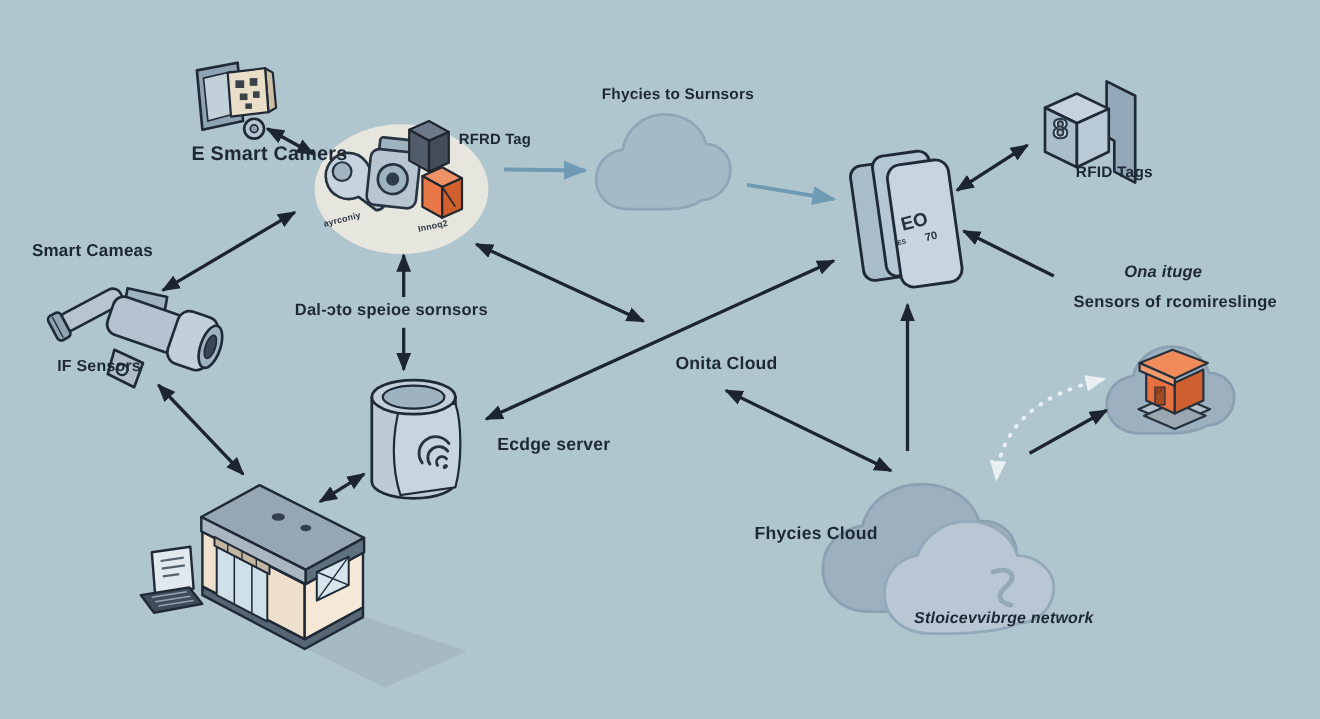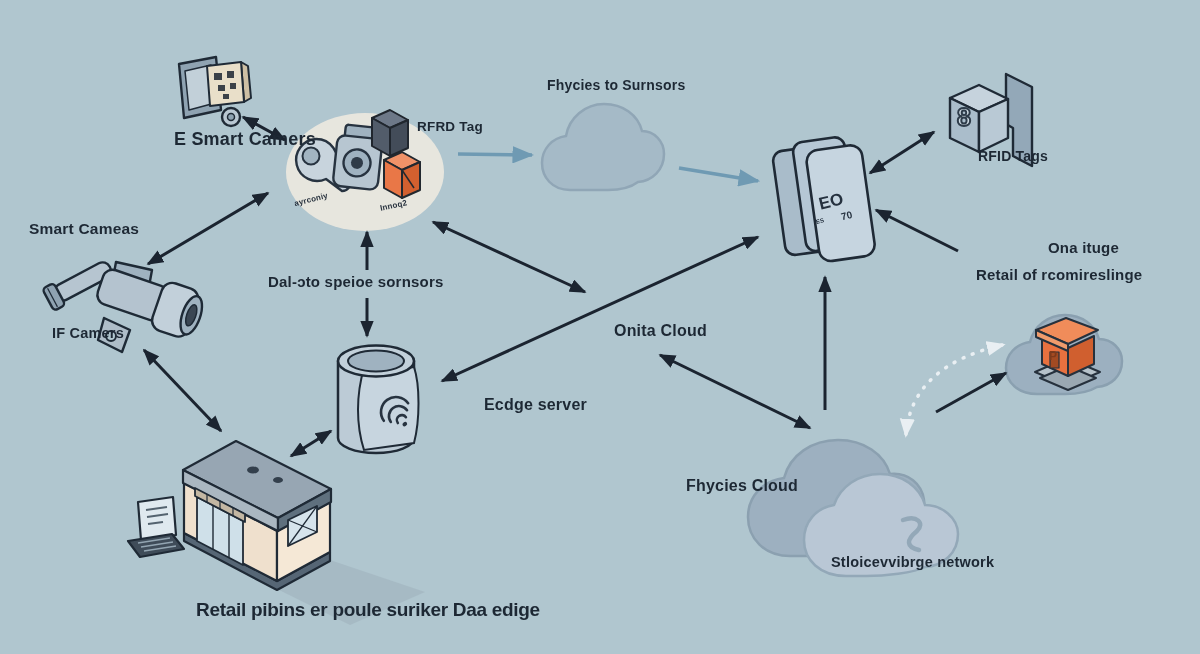--- a/index.html
+++ b/index.html
@@ -16,26 +16,26 @@
   .micro{font-size:8px;font-weight:700;color:#2a3440;}
   .glyph{position:absolute;font-weight:700;color:#25313f;white-space:nowrap;}
   .t-title   {left:302px;top:50px;font-size:19px;}
   .t-esmart  {left:155px;top:130px;font-size:18px;margin-left:19px;}
   .t-rfrdtag {left:417px;top:120px;font-size:13.5px;text-align:center;}
   .t-fhycies {left:506px;top:78px;font-size:14px;margin-left:41px;}
   .t-smartcam{left:29px;top:220px;font-size:15.5px;}
   .t-ifsens  {left:52px;top:326px;font-size:14.5px;}
   .t-daloto  {left:268px;top:274px;font-size:15px;text-align:right;}
   .t-onita   {left:578px;top:322px;font-size:16px;margin-left:36px;}
-  .t-ecdge   {left:452px;top:396px;font-size:16px;margin-left:32px;}
+  .t-ecdge   {left:452px;top:396px;font-size:16px;}
   .t-rfidtags{left:946px;top:149px;font-size:14px;margin-left:32px;}
-  .t-onaituge{left:1048px;top:240px;font-size:15px;}
+  .t-onaituge{left:1022px;top:240px;font-size:15px;font-style:italic;}
   .t-ondinge {left:976px;top:267px;font-size:15px;}
   .t-central {left:686px;top:477px;font-size:16px;}
-  .t-network {left:831px;top:555px;font-size:14.5px;}
+  .t-network {left:831px;top:555px;font-size:14.5px;font-style:italic;}
   .t-caption {left:196px;top:600px;font-size:19px;letter-spacing:-.3px;}
   .t-ayrconiy{left:294px;top:196px;transform:rotate(-14deg);}
   .t-innoq2  {left:380px;top:202px;transform:rotate(-12deg);}
   .t-eo      {left:819px;top:192px;font-size:17px;transform:rotate(-14deg);}
   .t-70      {left:841px;top:210px;font-size:10px;transform:rotate(-14deg);}
   .t-es      {left:816px;top:218px;font-size:6px;transform:rotate(-14deg);}
   .t-eight   {left:957px;top:103px;font-size:25px;color:#cfdce4;
               -webkit-text-stroke:2px #2e3c4a;}
   .t-p       {left:1049px;top:349px;font-size:12px;color:#7e3a1c;}
 </style>
@@ -221,30 +221,29 @@
         <line x1="141" y1="547" x2="173" y2="542"></line>
         <line x1="144" y1="551" x2="176" y2="546"></line>
       </g>
     </g>
   </svg>
 
   <div class="lbl t-esmart">E Smart Camers</div>
   <div class="lbl t-rfrdtag">RFRD Tag</div>
   <div class="lbl t-fhycies">Fhycies to Surnsors</div>
   <div class="lbl t-smartcam">Smart Cameas</div>
-  <div class="lbl t-ifsens">IF Camers</div>
+  <div class="lbl t-ifsens">IF Sensors</div>
   <div class="lbl t-daloto">Dal-ɔto speioe sornsors</div>
   <div class="lbl t-onita">Onita Cloud</div>
   <div class="lbl t-ecdge">Ecdge server</div>
   <div class="lbl t-rfidtags">RFID Tags</div>
   <div class="lbl t-onaituge">Ona ituge</div>
-  <div class="lbl t-ondinge">Retail of rcomireslinge</div>
+  <div class="lbl t-ondinge">Sensors of rcomireslinge</div>
   <div class="lbl t-central">Fhycies Cloud</div>
   <div class="lbl t-network">Stloicevvibrge network</div>
-  <div class="lbl t-caption">Retail pibins er poule suriker Daa edige</div>
   <div class="lbl micro t-ayrconiy">ayrconiy</div>
   <div class="lbl micro t-innoq2">Innoq2</div>
 
   <div class="glyph t-eo">EO</div>
   <div class="glyph t-70">70</div>
   <div class="glyph t-es">ES</div>
   <div class="glyph t-eight">8</div>
   <div class="glyph t-p">P</div>
 
 </div>

